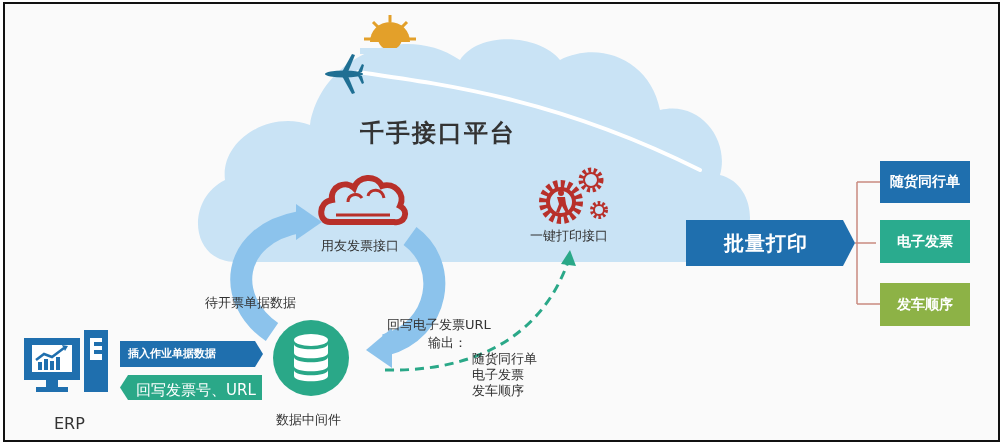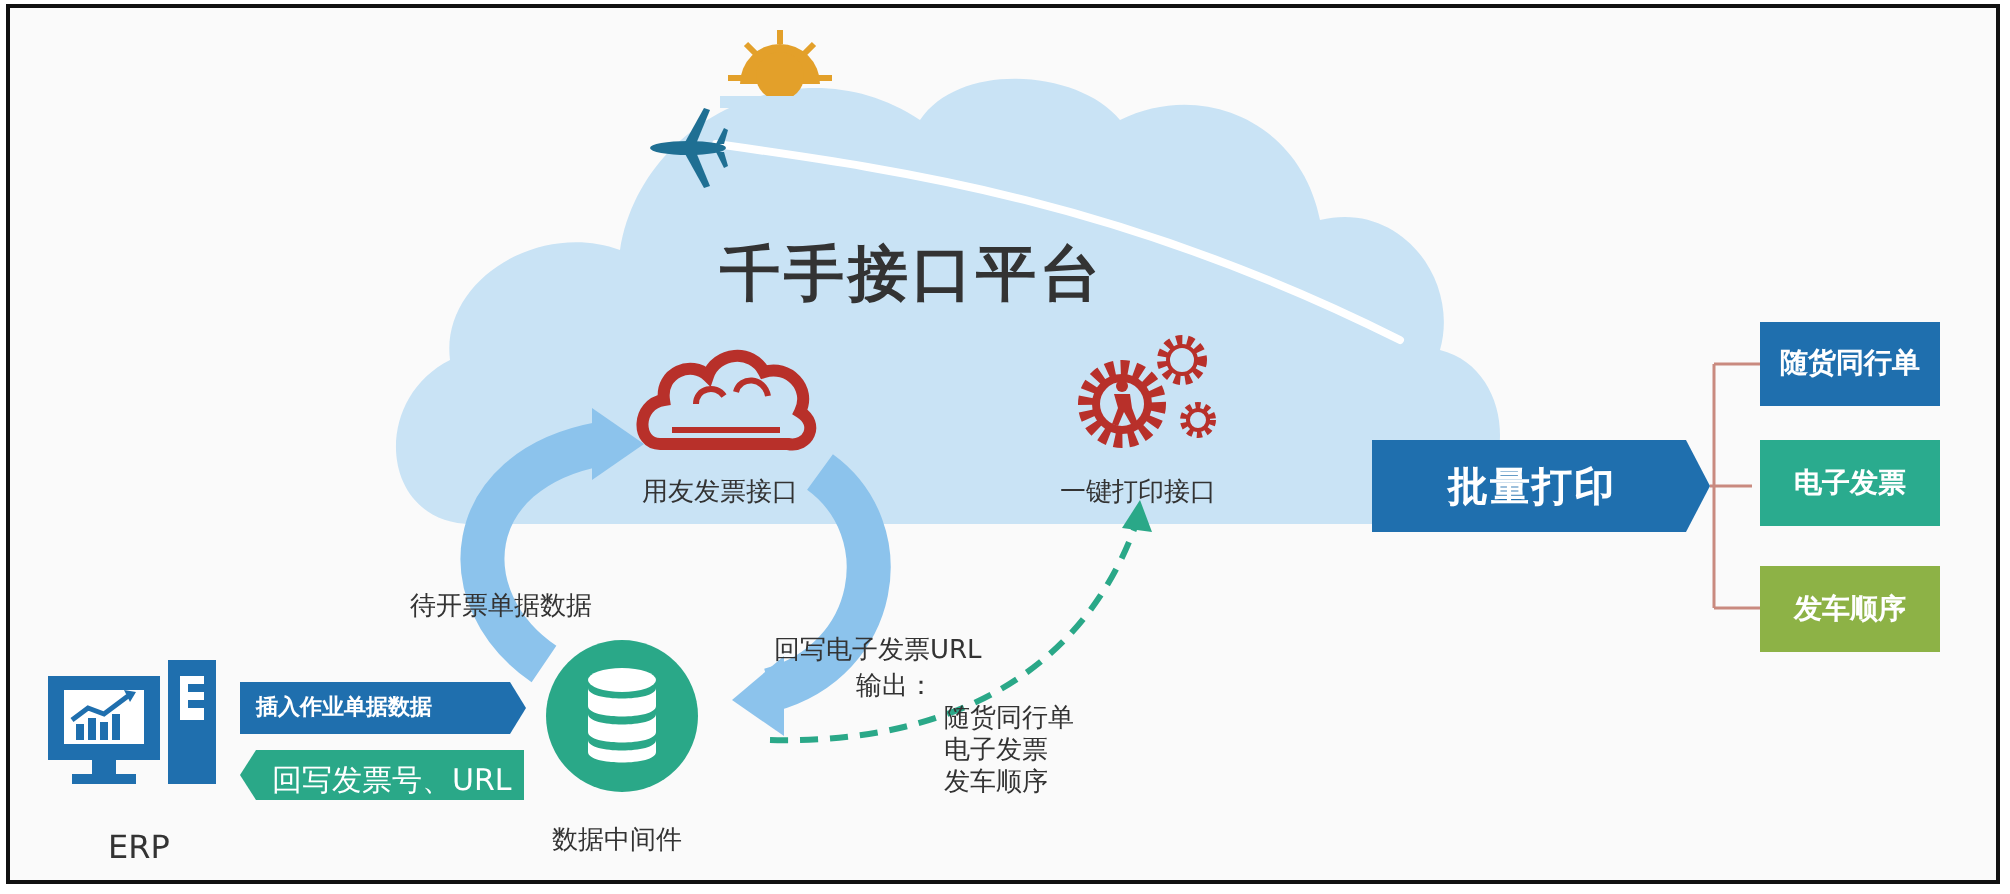--- a/index.html
+++ b/index.html
@@ -1,20 +1,20 @@
 <!DOCTYPE html>
 <html><head>
 <meta charset="utf-8">
 <style>
   html, body { margin:0; padding:0; background:#ffffff; }
   body { width:1005px; height:447px; position:relative; overflow:hidden; font-family:"DejaVu Sans","Liberation Sans",sans-serif; }
   .frame { position:absolute; left:3px; top:2px; width:997px; height:440px; border:2px solid #111; background:#fafafa; box-sizing:border-box; }
   .txt { position:absolute; white-space:nowrap; color:#333;text-align:center; }
   svg { position:absolute; overflow:visible; }
-  .title { position:absolute; left:360px; top:117px; font-size:30px; font-weight:bold; color:#333; letter-spacing:2px; }
+  .title { position:absolute; left:360px; top:117px; font-size:24px; font-weight:bold; color:#333; letter-spacing:2px; }
   .lbl13 { font-size:13px; color:#333; }
   .box { position:absolute; color:#fff; font-weight:bold; font-size:14px; display:flex; align-items:center; justify-content:center; box-sizing:border-box; }
 </style>
 </head>
 <body>
 
 <div class="frame"></div>
 
 <svg width="1005" height="447" style="left:0;top:0;">
   <path d="M236,262 C190,262 185,200 225,180 C220,140 270,110 310,125 C320,60 400,20 460,60 C480,30 540,35 560,60 C600,40 650,60 660,110 C700,100 730,140 720,175 C760,185 760,250 720,262 Z" fill="#c9e3f5"></path>
@@ -60,21 +60,21 @@
     <circle cx="56" cy="20" r="10" stroke-width="5" stroke-dasharray="3 2.5"></circle>
     <circle cx="56" cy="20" r="7" stroke-width="2"></circle>
     <circle cx="64" cy="50" r="7" stroke-width="4" stroke-dasharray="2.5 2"></circle>
     <circle cx="64" cy="50" r="5" stroke-width="2"></circle>
   </g>
   <g fill="#b8302a">
     <circle cx="26" cy="33" r="3"></circle>
     <path d="M22,37 L30,37 L31,44 L34,52 L31,53 L27,46 L24,53 L21,52 L24,44 Z"></path>
   </g>
 </svg>
-<div class="txt lbl13" style="left:530px;top:237px;">一键打印接口</div>
+<div class="txt lbl13" style="left:530px;top:227px;">一键打印接口</div>
 
 <svg width="1005" height="447" style="left:0;top:0;">
 
   <path d="M272,332 C225,300 230,235 300,222" stroke="#8cc3ec" stroke-width="22" fill="none"></path>
   <polygon points="296,204 322,222 296,240" fill="#8cc3ec"></polygon>
 
   <path d="M410,236 C450,265 440,330 385,345" stroke="#8cc3ec" stroke-width="22" fill="none"></path>
   <polygon points="392,328 366,350 392,368" fill="#8cc3ec"></polygon>
 
   <path d="M385,370 C470,372 540,340 568,262" stroke="#2aa888" stroke-width="3" stroke-dasharray="9 6" fill="none"></path>

